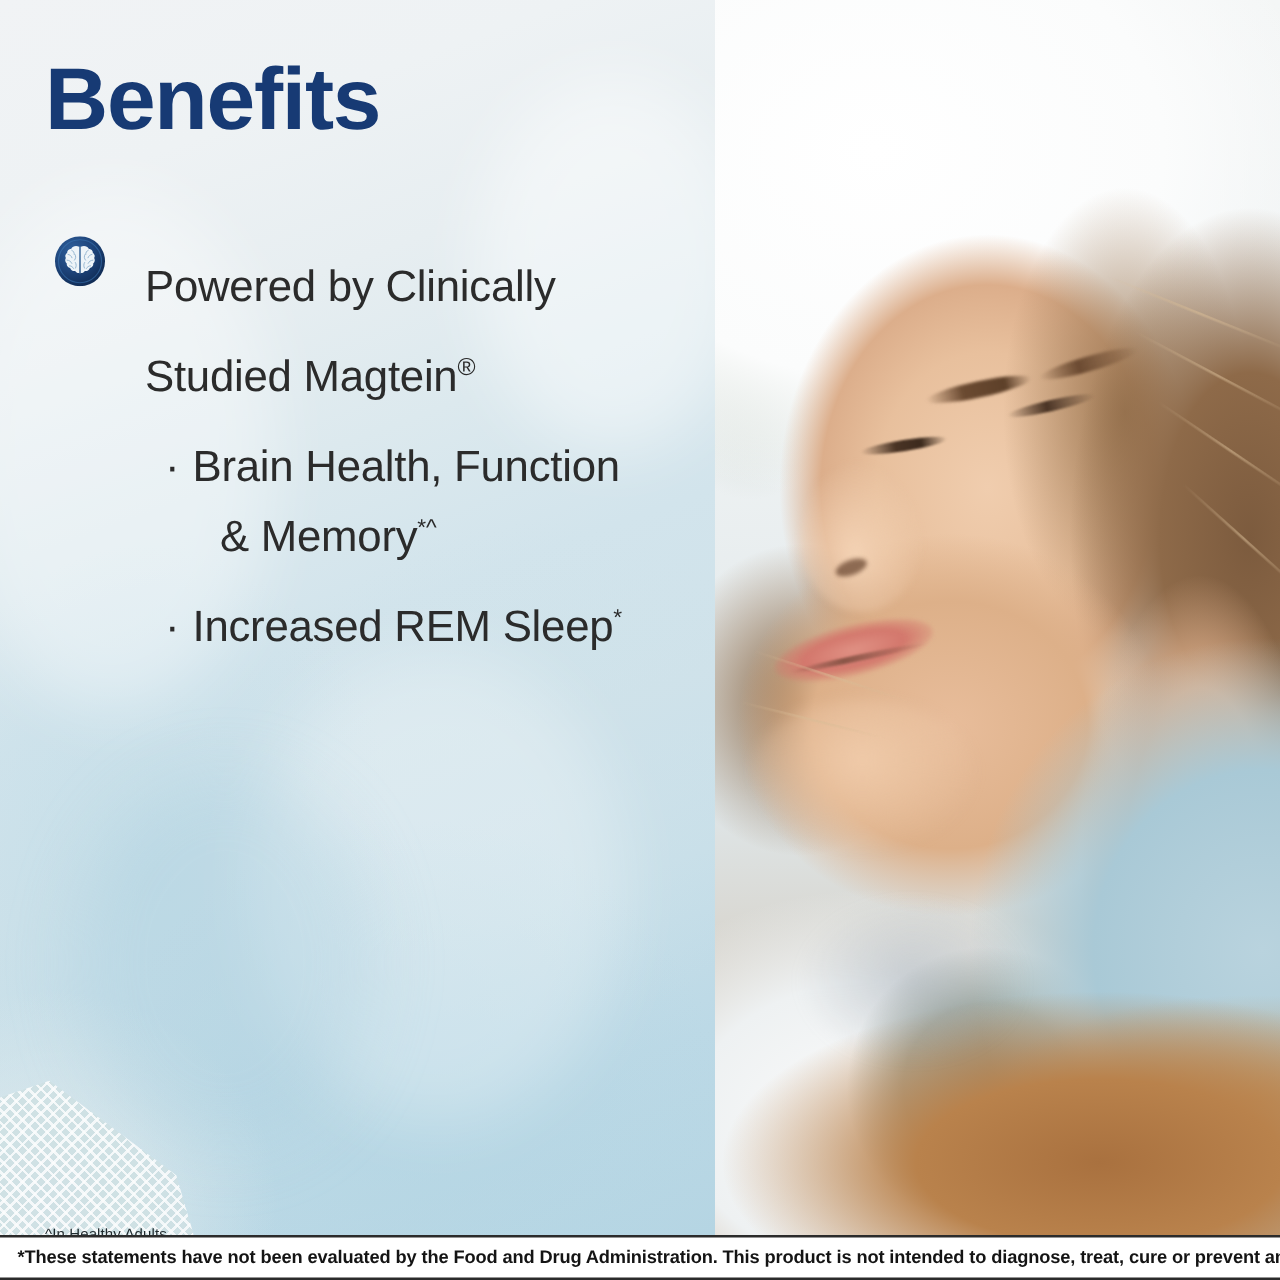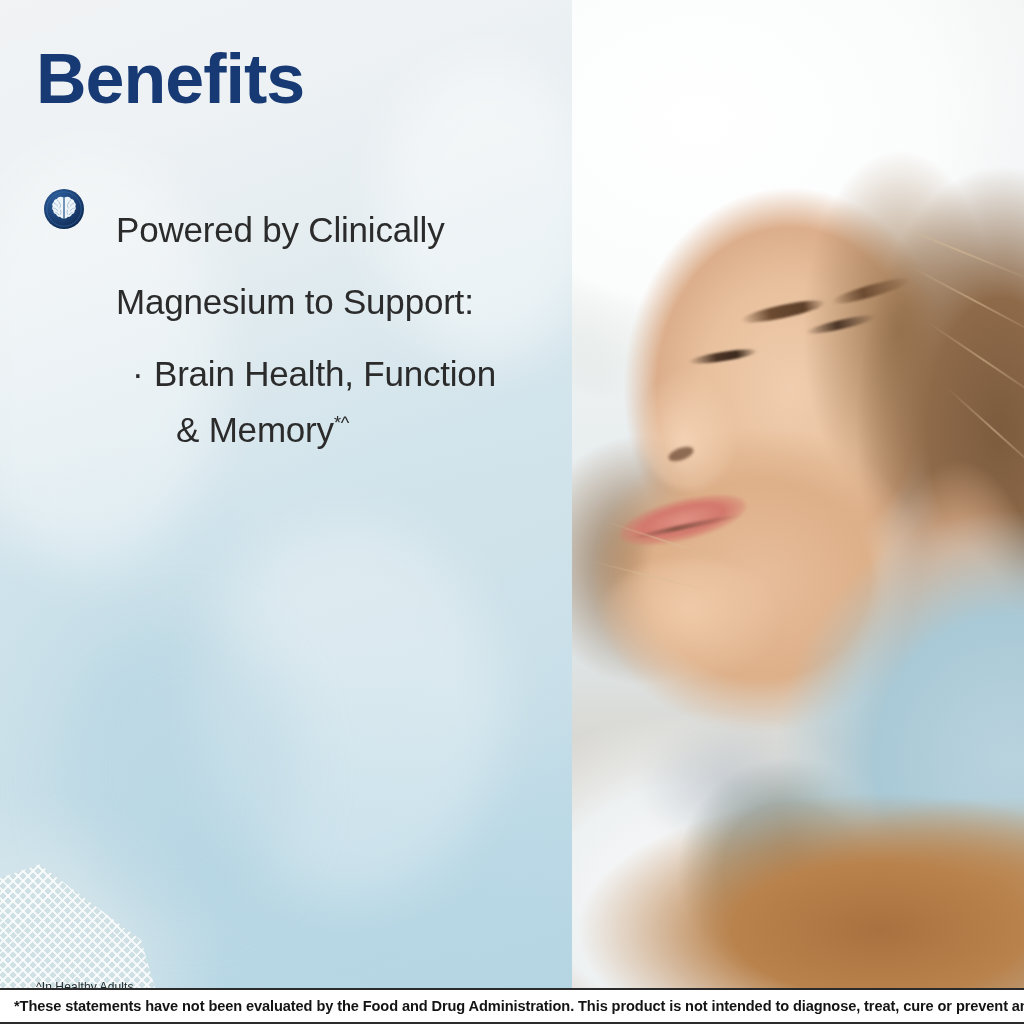--- a/index.html
+++ b/index.html
@@ -216,24 +216,25 @@
         <path d="M28.4 23.6c-1.4 0.1-2.6 0.9-3.2 2.1"></path>
         <path d="M24.0 14.6c-0.9 1.5-0.7 3.2 0.4 4.5"></path>
         <path d="M23.7 21.0c-0.9 1.4-0.9 3.1-0.1 4.5"></path>
         <path d="M20 8.6v20.8"></path>
       </g>
     </svg>
   </div>
 
   <div class="bullet-block">
     <span class="lead-line">Powered by Clinically</span>
-    <span class="lead-line">Magnesium to Support:</span>
+    <span class="lead-line"><span>Studied Magtein</span><span class="reg">®</span></span>
 
     <ul class="sub-list">
       <li><span class="dot">·</span><span>Brain Health, Function</span><br><span style="display:inline-block;width:22px;"></span><span>&amp; Memory</span><sup>*^</sup></li>
+      <li><span class="dot">·</span><span>Increased REM Sleep</span><sup>*</sup></li>
     </ul>
   </div>
 
   <div class="healthy-note">^In Healthy Adults</div>
 
   <div class="disclaimer">
     <span class="disclaimer-text">*These statements have not been evaluated by the Food and Drug Administration. This product is not intended to diagnose, treat, cure or prevent any disease.</span>
   </div>
 
 </div>

